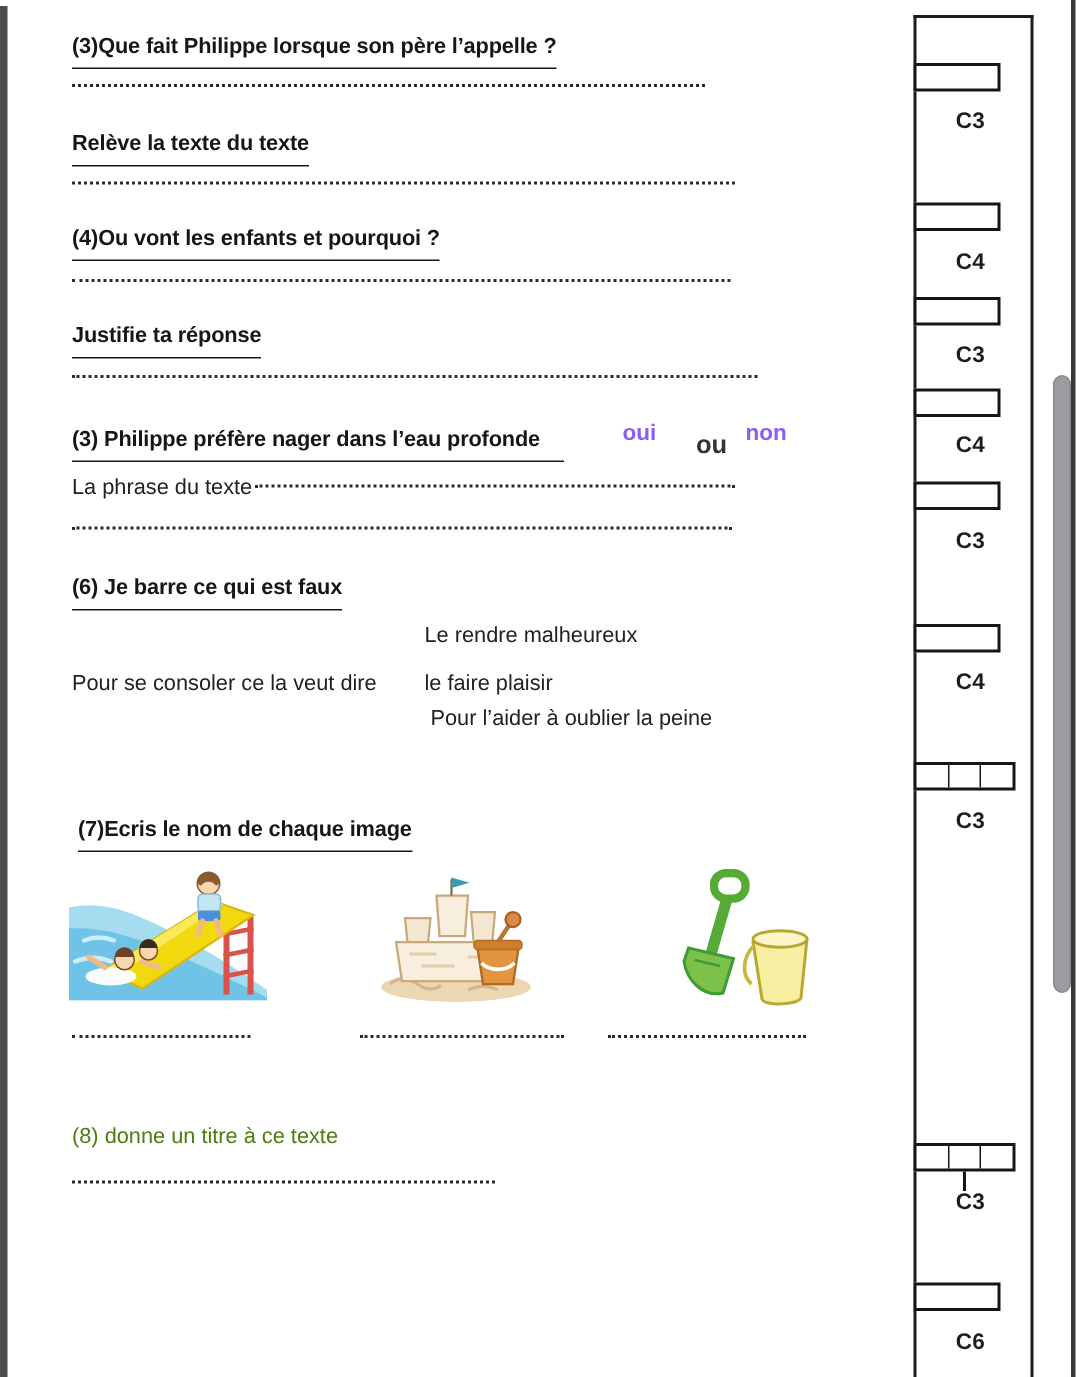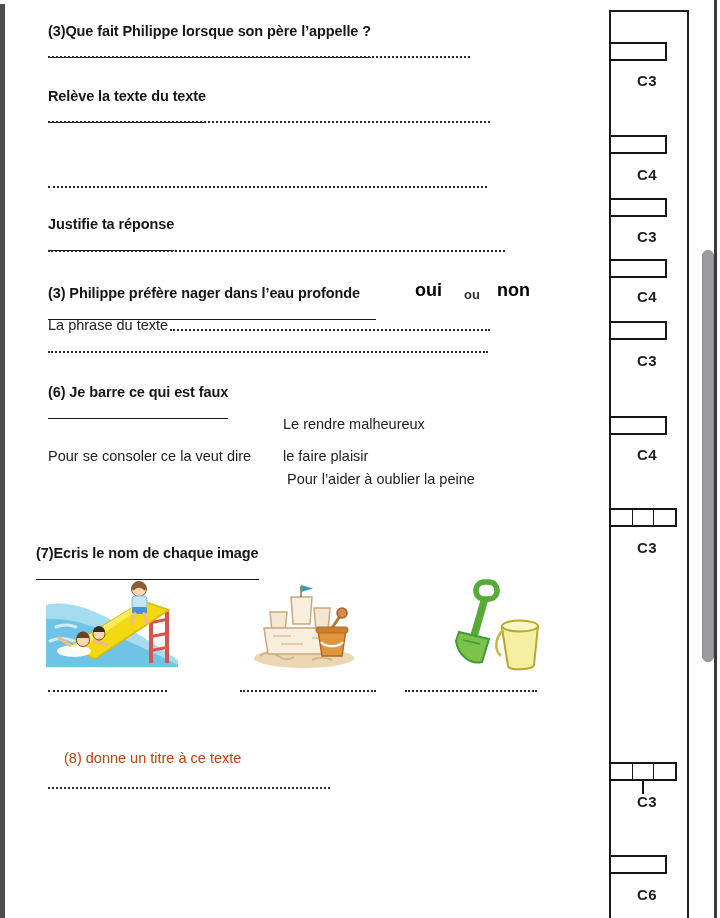--- a/index.html
+++ b/index.html
@@ -4,30 +4,30 @@
 <style>
   html,body{margin:0;padding:0;background:#ffffff;}
   #screen{
     position:relative;width:720px;height:918px;background:#ffffff;overflow:hidden;
     font-family:"Liberation Sans","DejaVu Sans",sans-serif;color:#1a1a1a;
   }
   .abs{position:absolute;}
   
   .h-u{
     font-size:14.5px;font-weight:700;letter-spacing:-0.1px;color:#161616;
-    border-bottom:1.6px solid #161616;padding-bottom:18px;display:inline-block;white-space:nowrap;
-  }
-  .plain{font-size:14.5px;font-weight:400;color:#c2410c;white-space:nowrap;margin-left:16px;}
+    border-bottom:1.6px solid #161616;padding-bottom:6px;display:inline-block;white-space:nowrap;
+  }
+  .plain{font-size:14.5px;font-weight:400;color:#4d7c0f;white-space:nowrap;}
   
   .dots{height:0;border-bottom:2px dotted #2b2b2b;}
   
-  .big-choice{font-size:18px;font-weight:700;color:#000000;}
-  .small-choice{font-size:13px;font-weight:600;color:#333;}
-  
-  .ansrow{display:flex;align-items:flex-end;}
+  .big-choice{font-size:15px;font-weight:700;color:#8b5cf6;}
+  .small-choice{font-size:17px;font-weight:600;color:#333;}
+  
+  .ansrow{display:flex;align-items:center;}
   .ansrow .lead{font-size:14.5px;color:#222;white-space:nowrap;}
   .ansrow .fill{flex:1;border-bottom:2px dotted #2b2b2b;margin-left:2px;margin-bottom:2px;}
   
   .score-col{
     left:609px;top:10px;width:76px;height:908px;
     border:2px solid #1c1c1c;border-bottom:none;background:transparent;
   }
   .score-box{
     background:#ffffff;border:2px solid #161616;box-sizing:border-box;
     left:609px;width:58px;height:19px;
@@ -56,20 +56,23 @@
 
   <div class="abs" style="left:48px;top:22px;">
     <span class="h-u">(3)Que fait Philippe lorsque son père l’appelle ?</span>
   </div>
   <div class="abs dots" style="left:48px;top:56px;width:422px;"></div>
   <div class="abs" style="left:48px;top:87px;">
     <span class="h-u">Relève la texte du texte</span>
   </div>
   <div class="abs dots" style="left:48px;top:121px;width:442px;"></div>
 
+  <div class="abs" style="left:48px;top:150px;">
+    <span class="h-u">(4)Ou vont les enfants et pourquoi ?</span>
+  </div>
   <div class="abs dots" style="left:48px;top:186px;width:439px;"></div>
   <div class="abs" style="left:48px;top:215px;">
     <span class="h-u">Justifie ta réponse</span>
   </div>
   <div class="abs dots" style="left:48px;top:250px;width:457px;"></div>
 
   <div class="abs" style="left:48px;top:284px;">
     <span class="h-u" style="padding-right:16px;">(3) Philippe préfère nager dans l’eau profonde</span>
   </div>
   <div class="abs big-choice" style="left:415px;top:280px;">oui</div>
@@ -83,21 +86,21 @@
   <div class="abs dots" style="left:48px;top:351px;width:440px;"></div>
 
   <div class="abs" style="left:48px;top:383px;">
     <span class="h-u">(6) Je barre ce qui est faux</span>
   </div>
   <div class="abs opt" style="left:283px;top:416px;">Le rendre malheureux</div>
   <div class="abs opt" style="left:48px;top:448px;">Pour se consoler ce la veut dire</div>
   <div class="abs opt" style="left:283px;top:448px;">le faire plaisir</div>
   <div class="abs opt" style="left:287px;top:471px;">Pour l’aider à oublier la peine</div>
 
-  <div class="abs" style="left:36px;top:544px;">
+  <div class="abs" style="left:52px;top:544px;">
     <span class="h-u">(7)Ecris le nom de chaque image</span>
   </div>
 
   <div class="abs" style="left:46px;top:577px;width:132px;height:90px;">
     <svg width="132" height="90" viewBox="0 0 132 90">
       <path d="M0,28 C22,23 42,31 62,41 C87,53 112,69 132,83 L132,90 L0,90 Z" fill="#a5dcf0"></path>
       <path d="M0,42 C26,40 56,52 82,64 C97,71 117,80 132,88 L132,90 L0,90 Z" fill="#6fc3e6"></path>
       <path d="M10,50 q10,-4 20,0 M4,64 q12,-5 24,0" stroke="#cdeef8" stroke-width="3" fill="none" stroke-linecap="round"></path>
       <line x1="105" y1="28" x2="105" y2="86" stroke="#d9534a" stroke-width="4"></line>
       <line x1="121" y1="34" x2="121" y2="86" stroke="#d9534a" stroke-width="4"></line>

